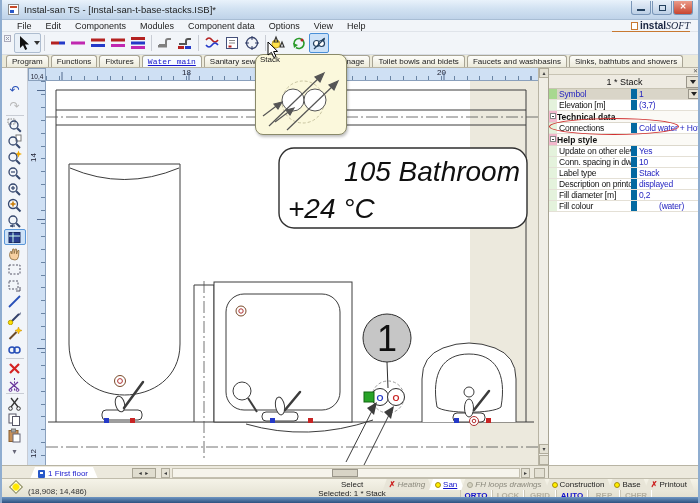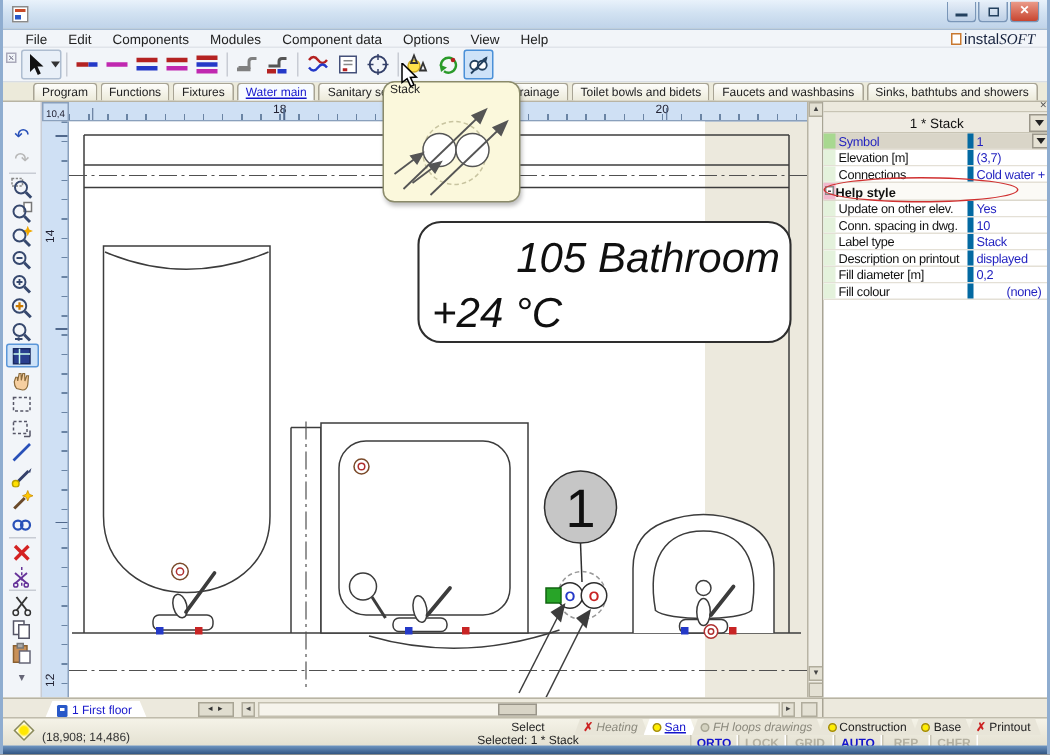--- a/index.html
+++ b/index.html
@@ -21,45 +21,45 @@
   .wbtn.close{background:linear-gradient(#eb9c8a,#c84530);}
   .wbtn .minbar{position:absolute;left:5px;bottom:3px;width:8px;height:2px;background:#23405e;}
   .wbtn .maxbox{position:absolute;left:6px;top:4px;width:7px;height:6px;border:1.5px solid #23405e;}
   .wbtn .xg{position:absolute;left:0;top:1px;width:100%;text-align:center;font-size:8px;color:#fff;font-weight:bold;}
   
   .menubar{position:absolute;left:0;top:20px;width:100%;height:12px;background:#f2f5f9;
     border-bottom:1px solid #e0e4ea;display:flex;align-items:center;padding-left:8px;}
   .menu-item{font-size:9px;color:#222;padding:0 7px;}
   .brand{position:absolute;right:8px;top:22px;width:86px;text-align:right;line-height:8px;}
   .brand .row1{font-size:10px;color:#17233f;}
-  .brand .row1 .b{font-weight:normal;}
+  .brand .row1 .b{font-weight:bold;}
   .brand .row1 .i{font-style:italic;font-family:"Liberation Serif",serif;}
   .brand .pg{display:inline-block;width:7px;height:8px;background:#fff;border:1px solid #c87830;margin-right:2px;vertical-align:-1px;}
   .brand .rule{height:1px;background:#c87830;margin:1px 0 1px 8px;}
   .brand .tag{font-size:5.5px;color:#8a8a8a;}
   
   .toolbar{position:absolute;left:0;top:32px;width:100%;height:23px;background:#f2f5f9;
     border-bottom:1px solid #d8dde4;display:flex;align-items:center;padding-left:2px;}
   .grip{width:7px;height:7px;border:1px solid #aab;margin:0 3px 10px 0;position:relative;}
   .grip::after{content:"";position:absolute;inset:1px;background:
     linear-gradient(45deg,transparent 40%,#99a 40% 60%,transparent 60%),
     linear-gradient(-45deg,transparent 40%,#99a 40% 60%,transparent 60%);}
   .tbtn{width:20px;height:20px;display:flex;align-items:center;justify-content:center;border:1px solid transparent;border-radius:2px;}
   .tbtn.raised{border-color:#aebdd0;background:#e9f0f8;}
   .tbtn.pressed{border-color:#4a90d8;background:#cde2f8;}
   .tbtn.wide{width:27px;}
   .tsep{width:1px;height:16px;background:#c8ccd4;margin:0 3px;}
   .ddtri{width:0;height:0;border-left:3px solid transparent;border-right:3px solid transparent;border-top:4px solid #333;margin-left:2px;}
   
   .tabstrip{position:absolute;left:0;top:55px;width:100%;height:13px;background:#eceada;
-    border-bottom:1px solid #b8b4a4;display:flex;align-items:flex-end;padding-left:20px;}
+    border-bottom:1px solid #b8b4a4;display:flex;align-items:flex-end;padding-left:4px;}
   .ftab{font-size:8px;color:#222;background:linear-gradient(#fdfdfa,#eceada);
     border:1px solid #a8a494;border-bottom:none;border-radius:3px 3px 0 0;
     padding:1px 5px;margin-right:2px;white-space:nowrap;}
-  .ftab.active{color:#1414cc;text-decoration:underline;background:#f7fbff;}
+  .ftab.active{color:#1414cc;text-decoration:underline;background:#f7fbff;font-family:Liberation Mono, monospace;}
   
   .lefttb{position:absolute;left:0;top:68px;width:26px;height:397px;background:#f2f5f9;
     border-right:1px solid #c8ccd4;display:flex;flex-direction:column;align-items:center;padding-top:14px;}
   .ltbtn{width:22px;height:16px;flex:none;display:flex;align-items:center;justify-content:center;}
   .ltbtn.sel{background:#cde2f8;border:1px solid #5a96d8;border-radius:2px;}
   .lsep{width:18px;height:1px;background:#c8ccd4;margin:1px 0;flex:none;}
   .uglyph{font-size:12px;color:#2850b8;line-height:10px;}
   .uglyph.dis{color:#b8b8b8;}
   .moreg{font-size:8px;color:#667;}
   .lens{fill:none;stroke:#36486e;stroke-width:1.3;}
@@ -106,21 +106,21 @@
   .psec{display:flex;align-items:center;height:12px;border-bottom:1px solid #dcd8cc;font-size:8.5px;font-weight:bold;color:#111;background:#fbfaf6;}
   .psec .pstrip{background:#f2b8cc;}
   .pstrip{width:8px;height:100%;flex:none;position:relative;}
   .pbox{position:absolute;left:1px;top:2px;width:6px;height:6px;border:1px solid #888;background:#fff;}
   .pbox::after{content:"";position:absolute;left:1px;right:1px;top:2px;height:1px;background:#444;}
   .prow{display:flex;align-items:center;height:11px;border-bottom:1px solid #e4e0d6;font-size:8.5px;color:#111;background:#fff;}
   .prow .pstrip{background:#e4f2dc;}
   .prow.sel{background:#d9d5c8;}
   .prow.sel .pstrip{background:#a8d890;}
   .prow.sel .plabel,.prow.sel .pvalue{color:#1f1fbf;}
-  .plabel{width:92px;flex:none;padding-left:2px;white-space:nowrap;overflow:hidden;border-right:4px solid #0369a1;height:100%;line-height:11px;letter-spacing:-0.2px;}
+  .plabel{width:80px;flex:none;padding-left:2px;white-space:nowrap;overflow:hidden;border-right:6px solid #0369a1;height:100%;line-height:11px;letter-spacing:-0.2px;}
   .pvalue{flex:1;color:#1f1fbf;padding-left:2px;white-space:nowrap;line-height:11px;letter-spacing:-0.2px;}
   .rowdd{width:12px;height:10px;flex:none;background:#e6e2d4;border:1px solid #9a968a;display:flex;align-items:center;justify-content:center;}
   .rowdd .tri{width:0;height:0;border-left:3px solid transparent;border-right:3px solid transparent;border-top:4px solid #222;}
   .redellipse{position:absolute;left:0px;top:29px;width:130px;height:17px;border:1.6px solid #d03030;border-radius:50%;z-index:10;pointer-events:none;}
   
   .sheetbar{position:absolute;left:0;top:465px;width:546px;height:13px;background:#ece9dd;border-top:1px solid #b8b4a4;}
   .sheettab{position:absolute;left:28px;top:1px;height:12px;background:#fff;color:#1a1acc;font-size:8px;
     padding:1px 10px 0 8px;clip-path:polygon(5px 0,calc(100% - 5px) 0,100% 100%,0 100%);display:flex;align-items:center;}
   .sticon{width:7px;height:8px;background:#2858c8;border-radius:1px;margin-right:3px;position:relative;}
   .sticon::after{content:"";position:absolute;left:2px;top:2px;width:3px;height:2px;background:#fff;}
@@ -153,20 +153,21 @@
   .mode.on{color:#1414cc;}
   .bottomframe{position:absolute;left:0;top:497px;width:100%;height:6px;background:linear-gradient(#6f96c2,#2e5280);}
 </style>
 </head>
 <body>
 
 <div class="window">
 
   <div class="titlebar">
     <div class="appicon"></div>
+    <div class="title-text">Instal-san TS - [Instal-san-t-base-stacks.ISB]*</div>
     <div class="winbtns">
       <div class="wbtn">
           <div class="minbar"></div>
         </div>
       <div class="wbtn">
           <div class="maxbox"></div>
         </div>
       <div class="wbtn close">
           <div class="xg">✕</div>
         </div>
@@ -593,20 +594,26 @@
         <span class="pvalue">1</span>
         <span class="rowdd">
             <span class="tri"></span>
           </span>
       </div>
       <div class="prow">
         <span class="pstrip"></span>
         <span class="plabel">Elevation [m]</span>
         <span class="pvalue">(3,7)</span>
       </div>
+      <div class="psec">
+          <span class="pstrip">
+            <span class="pbox"></span>
+          </span>
+          <span>Technical data</span>
+        </div>
       <div class="prow">
         <span class="pstrip"></span>
         <span class="plabel">Connections</span>
         <span class="pvalue">Cold water + Hot water</span>
       </div>
       <div class="psec">
           <span class="pstrip">
             <span class="pbox"></span>
           </span>
           <span>Help style</span>
@@ -632,21 +639,21 @@
         <span class="pvalue">displayed</span>
       </div>
       <div class="prow">
         <span class="pstrip"></span>
         <span class="plabel">Fill diameter [m]</span>
         <span class="pvalue">0,2</span>
       </div>
       <div class="prow">
         <span class="pstrip"></span>
         <span class="plabel">Fill colour</span>
-        <span class="pvalue" style="padding-left:22px">(none)</span>
+        <span class="pvalue" style="padding-left:22px">(water)</span>
       </div>
       <div class="redellipse"></div>
     </div>
   </div>
 
   <div class="sheetbar">
     <div class="sheettab">
       <span class="sticon"></span>
       <span>1 First floor</span>
     </div>

